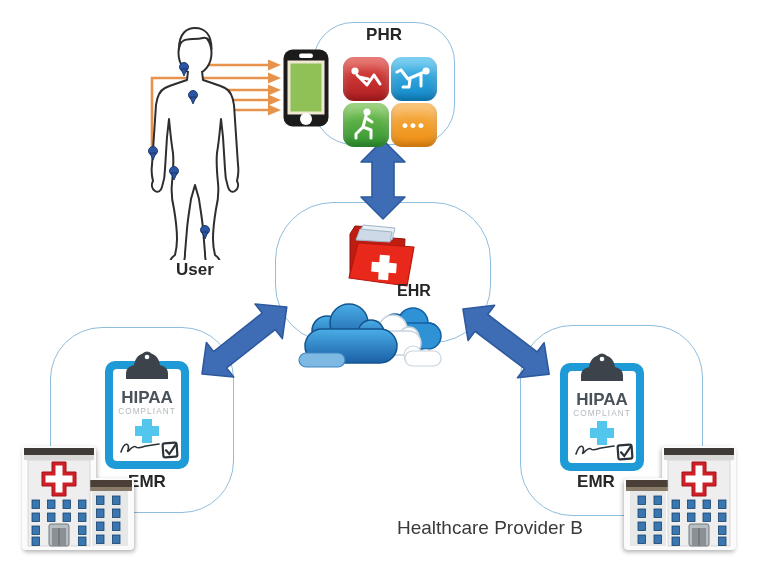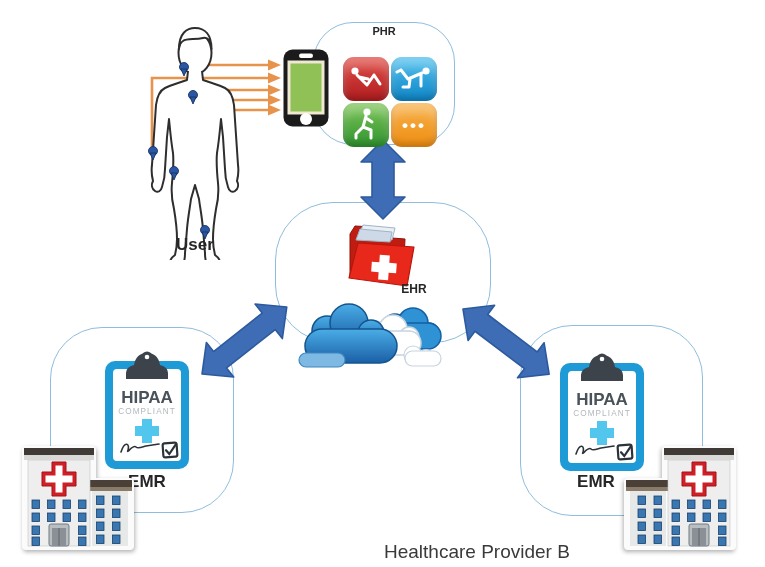--- a/index.html
+++ b/index.html
@@ -83,30 +83,30 @@
       <g transform="translate(49,146)">
           <circle r="4.5"></circle>
           <path d="M-3,2 L3,2 L0,9 Z"></path>
         </g>
       <g transform="translate(80,205)">
           <circle r="4.5"></circle>
           <path d="M-3,2 L3,2 L0,9 Z"></path>
         </g>
     </g>
   </svg>
-  <div class="lbl" style="left:155px;top:235px;width:80px;font-size:17px;">User</div>
+  <div class="lbl" style="left:155px;top:260px;width:80px;font-size:17px;">User</div>
 
   <svg class="abs" style="left:282px;top:48px;" width="48" height="80" viewBox="0 0 48 80">
     <rect x="1.5" y="1.5" width="45" height="77" rx="9" fill="#1b1b1b"></rect>
     <rect x="7" y="14" width="34" height="51" fill="#8fc156" stroke="#efe8d2" stroke-width="3"></rect>
     <rect x="17" y="5.5" width="14" height="4.5" rx="2.2" fill="#ffffff"></rect>
     <circle cx="24" cy="71" r="6" fill="#ffffff"></circle>
   </svg>
 
-  <div class="lbl" style="left:313px;top:25px;width:142px;font-size:11px;">PHR</div>
+  <div class="lbl" style="left:313px;top:25px;width:142px;font-size:17px;">PHR</div>
   <div class="tiles">
     <div class="tile tile-red">
       <svg class="glyph" width="38" height="34" viewBox="0 0 38 34">
         <circle cx="8" cy="9" r="3.6" fill="#fff" stroke="none"></circle>
         <path d="M10,13 L20,23 M12,15 L21,17 M20,23 L27,13 M27,13 L33,22"></path>
       </svg>
     </div>
     <div class="tile tile-blue">
       <svg class="glyph" width="38" height="34" viewBox="0 0 38 34">
         <circle cx="31" cy="9" r="3.6" fill="#fff" stroke="none"></circle>
@@ -124,21 +124,21 @@
     </div>
   </div>
 
   <svg class="abs" style="left:343px;top:220px;" width="78" height="68" viewBox="0 0 78 68">
     <path d="M7,14 L12,6 L30,7 L36,17 L62,19 L60,60 L7,57 Z" fill="#c01d12" stroke="#8f1109" stroke-width="1"></path>
     <path d="M20,5 L52,8 L49,20 L15,17 Z" fill="#e9eff5" stroke="#9fb4c8" stroke-width="1"></path>
     <path d="M17,9 L49,12 L47,22 L13,20 Z" fill="#cdd9e6" stroke="#9fb4c8" stroke-width="1"></path>
     <path d="M6,58 L15,23 L71,27 L64,66 Z" fill="#e8281b" stroke="#b7170d" stroke-width="1.2" stroke-linejoin="round"></path>
     <path d="M36,35 h10 v7.5 h7.5 v10 h-7.5 v7.5 h-10 v-7.5 h-7.5 v-10 h7.5 Z" fill="#ffffff" transform="rotate(4 41 47)"></path>
   </svg>
-  <div class="lbl" style="left:386px;top:282px;width:56px;font-size:12px;">EHR</div>
+  <div class="lbl" style="left:386px;top:282px;width:56px;font-size:16px;">EHR</div>
 
   <svg class="abs" style="left:295px;top:303px;" width="158" height="76" viewBox="0 0 158 76">
     <defs>
       <linearGradient id="cg" x1="0" y1="0" x2="0" y2="1">
         <stop offset="0" stop-color="#4aade6"></stop>
           <stop offset="1" stop-color="#1b5fa6"></stop>
       </linearGradient>
     </defs>
     <g fill="#2e92d5" stroke="#1460a5" stroke-width="1.5">
       <circle cx="100" cy="24" r="13"></circle>
@@ -273,15 +273,15 @@
       <rect class="win" x="78.5" y="86" width="7.5" height="8.5"></rect>
         <rect class="win" x="94.5" y="86" width="7.5" height="8.5"></rect>
       <rect class="win" x="78.5" y="99" width="7.5" height="8.5"></rect>
         <rect class="win" x="94.5" y="99" width="7.5" height="8.5"></rect>
     </g>
     <rect x="31" y="88" width="20" height="22" rx="2" fill="#b9bec2" stroke="#757b80" stroke-width="1"></rect>
     <rect x="34" y="92" width="14" height="18" fill="#8a9095"></rect>
       <line x1="41" y1="92" x2="41" y2="110" stroke="#5f666c" stroke-width="1"></line>
   </svg>
 
-  <div class="caption" style="left:384px;top:517px;margin-top:24px;">Healthcare Provider B</div>
+  <div class="caption" style="left:397px;top:517px;">Healthcare Provider B</div>
 
 </div>
 
 </body></html>

